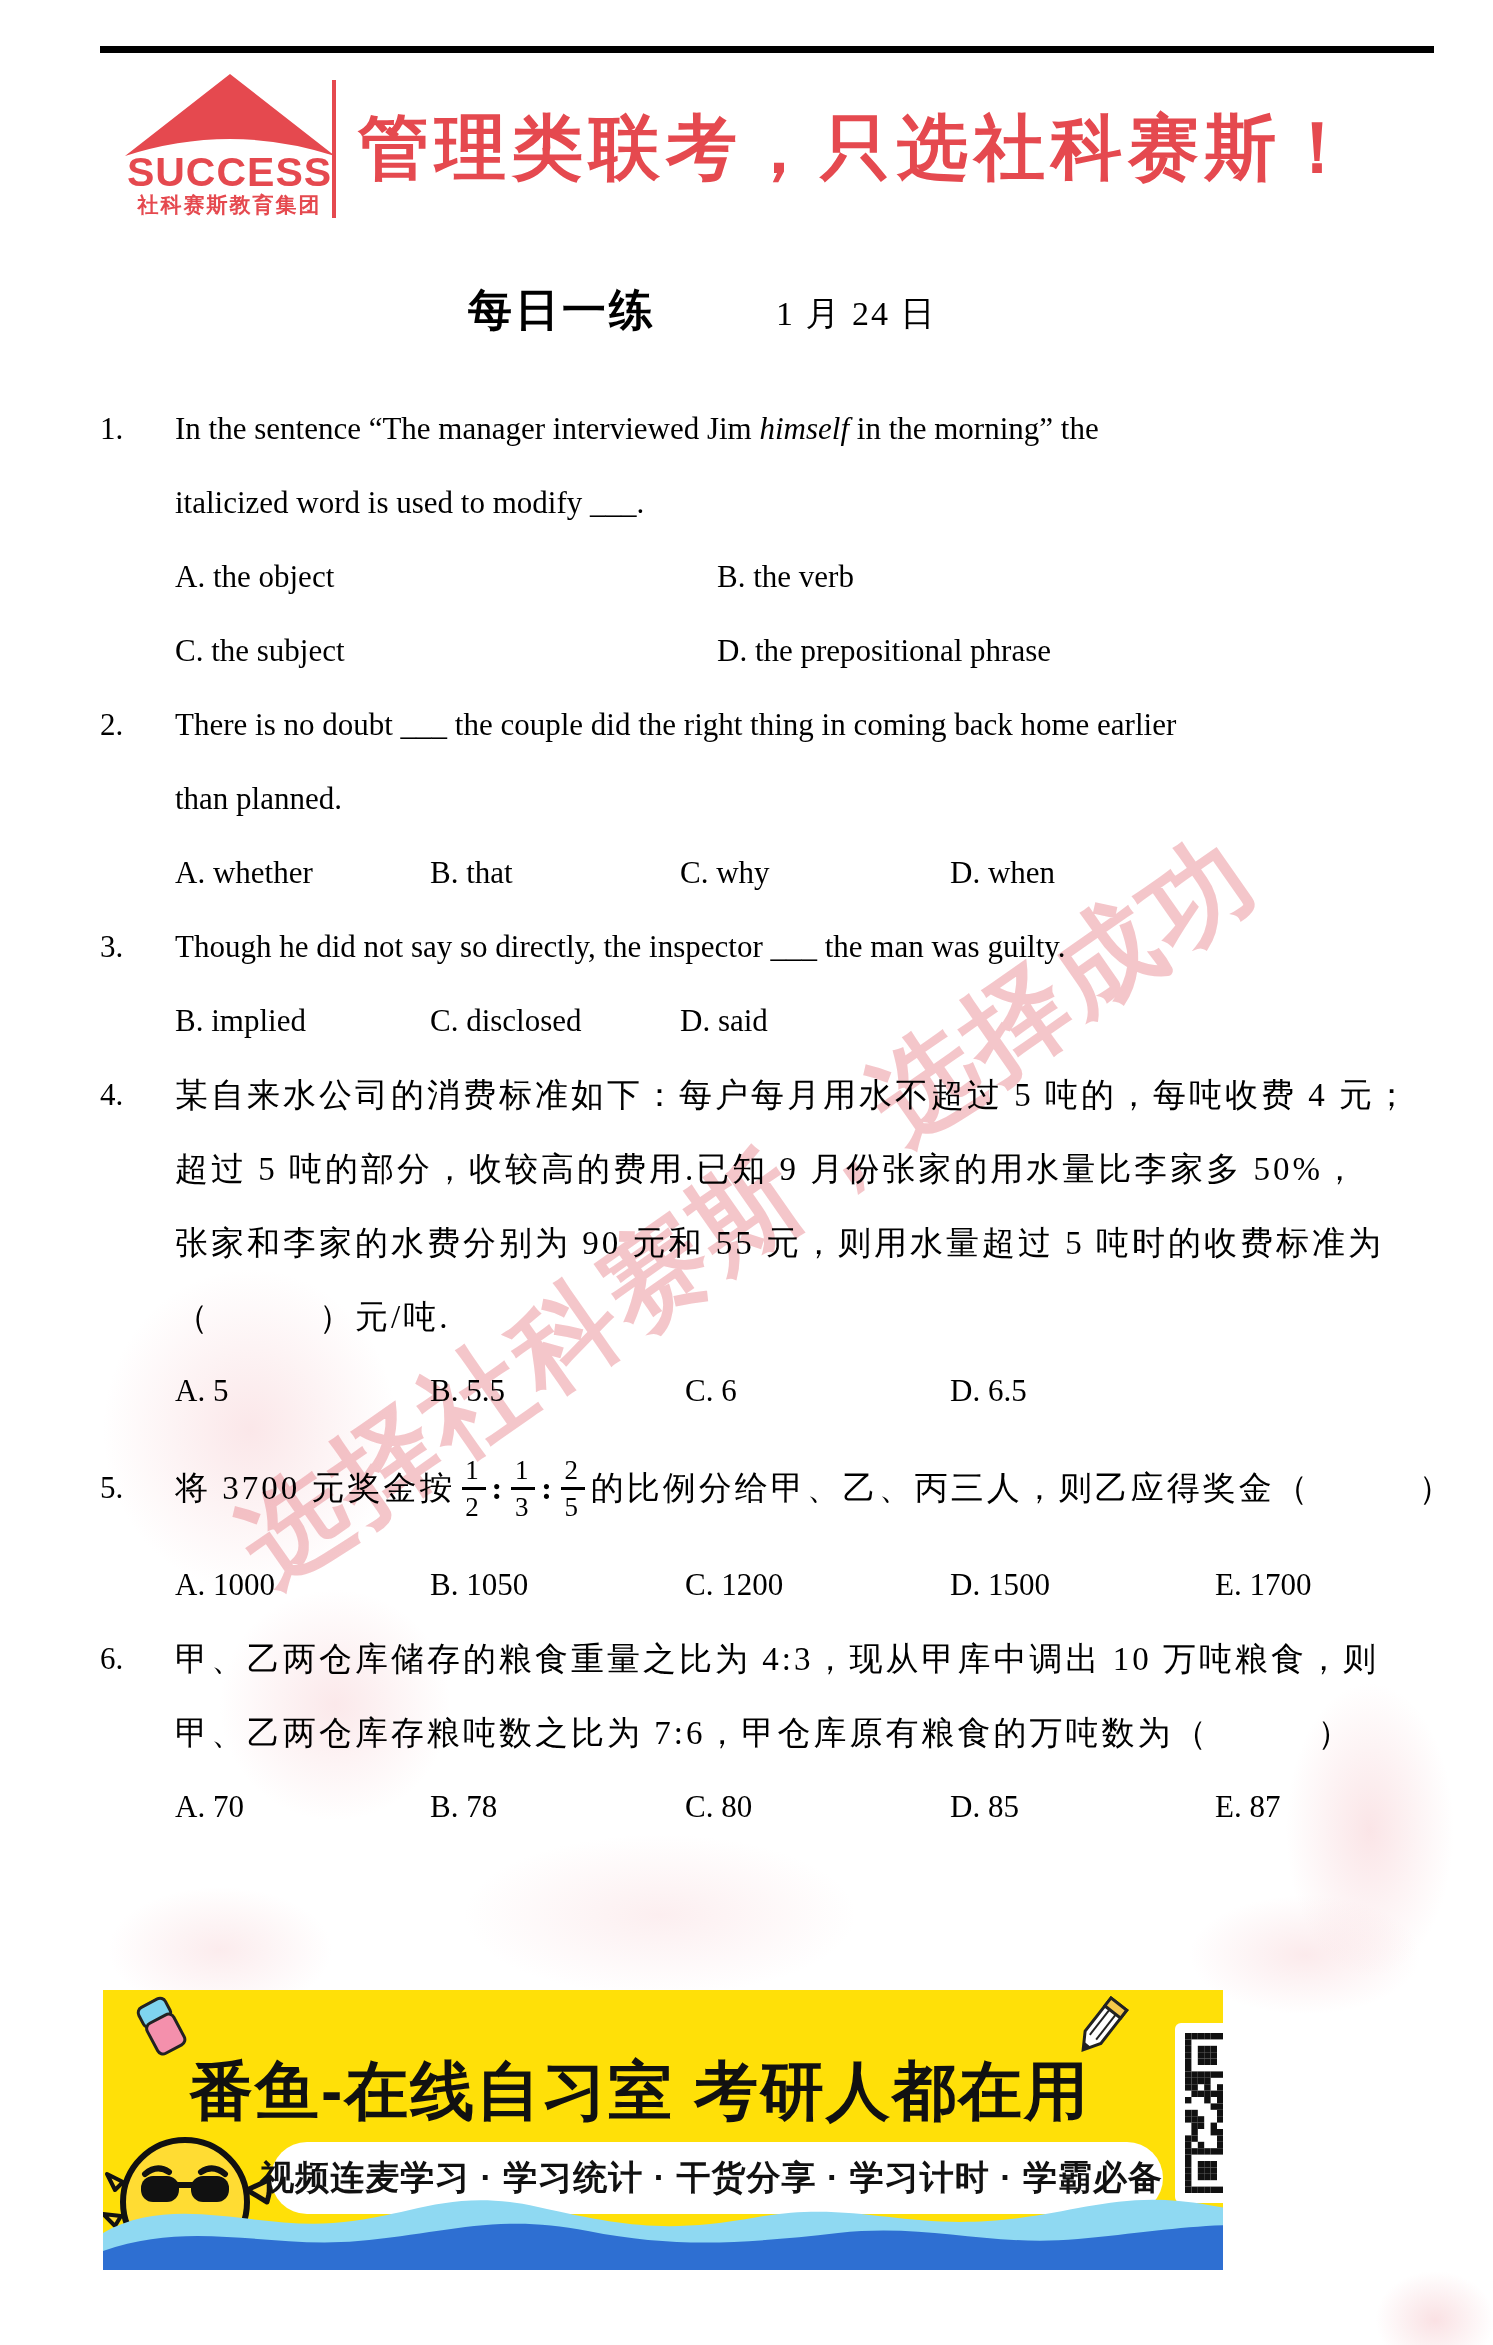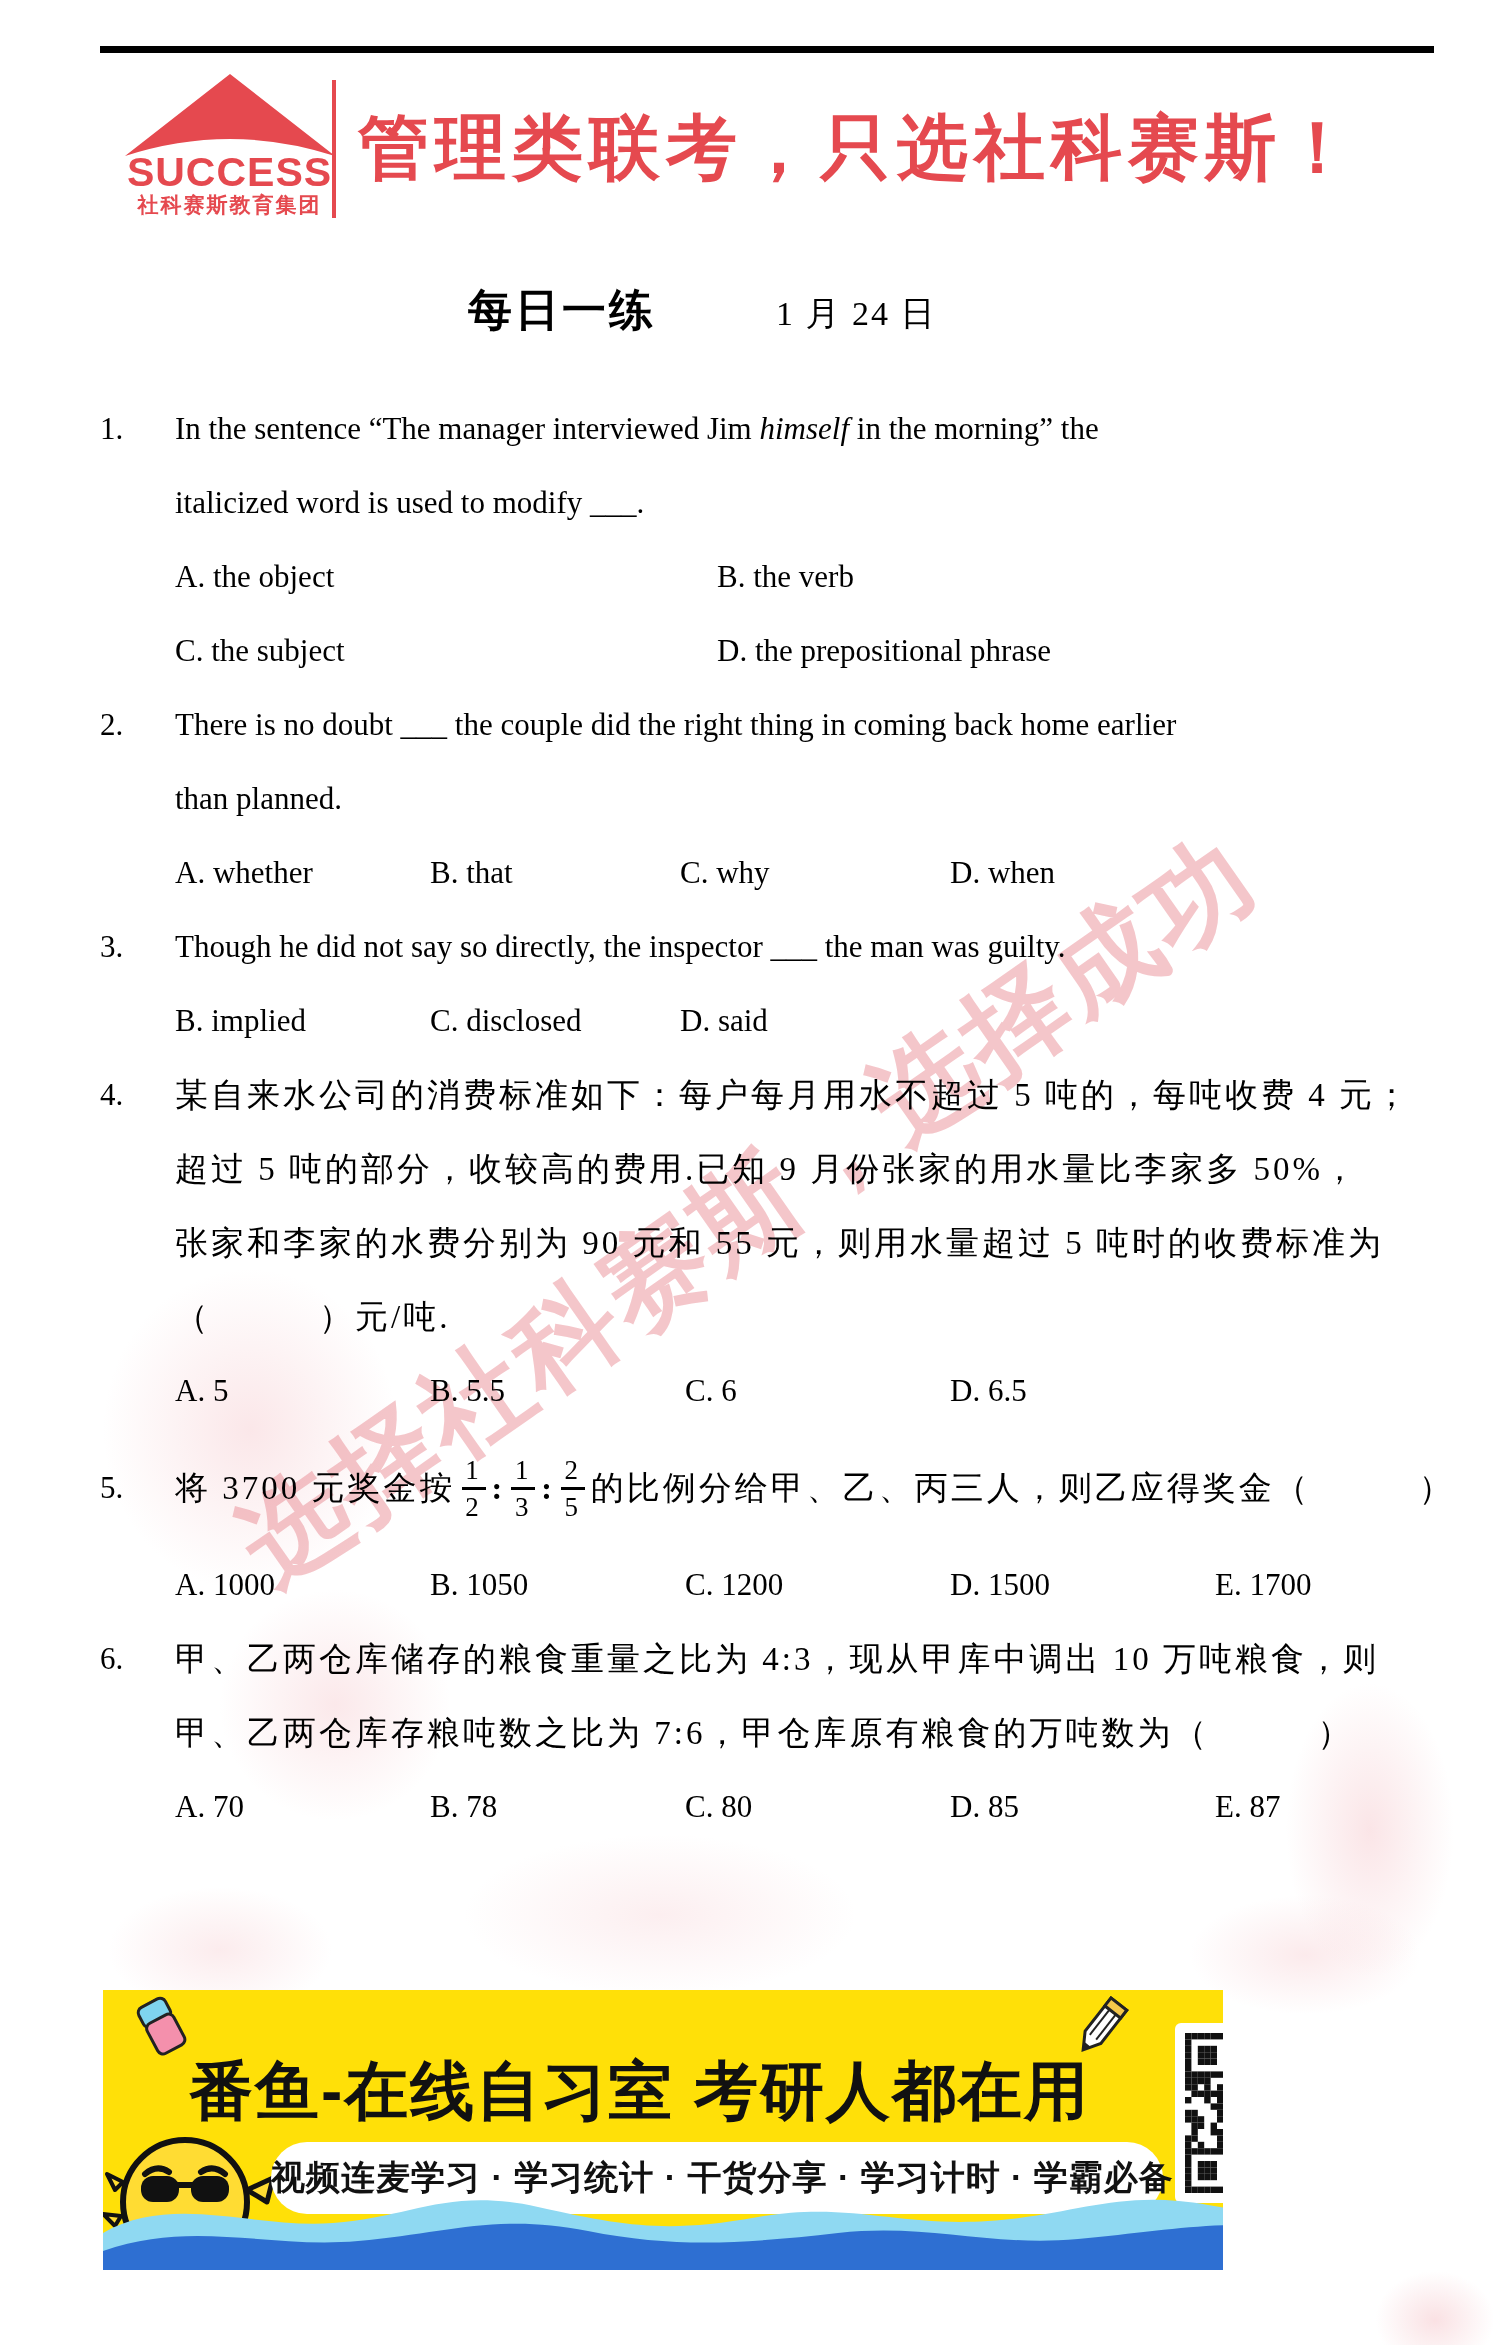--- a/index.html
+++ b/index.html
@@ -57,21 +57,21 @@
 
   
   .banner{position:absolute;left:103px;top:1990px;width:1120px;height:280px;background:#FFE008;overflow:hidden;}
   .banner-headline{position:absolute;left:86px;top:58px;
       font-family:"Liberation Sans","DejaVu Sans",sans-serif;font-weight:bold;
       font-size:64px;letter-spacing:2px;color:#111;white-space:nowrap;}
   .eraser{position:absolute;left:36px;top:8px;transform:rotate(-28deg);}
   .pencil{position:absolute;left:966px;top:2px;transform:rotate(38deg);}
   .fish{position:absolute;left:-6px;top:140px;}
   .pill{position:absolute;left:168px;top:152px;width:892px;height:72px;background:#fff;border-radius:36px;
-        display:flex;align-items:center;justify-content:flex-start;}
+        display:flex;align-items:center;justify-content:flex-end;}
   .pill span{font-family:"Liberation Sans","DejaVu Sans",sans-serif;font-weight:bold;
         font-size:34px;letter-spacing:1px;color:#111;white-space:nowrap;}
   .qr-box{position:absolute;left:1072px;top:33px;width:180px;height:180px;background:#fff;border-radius:6px;}
   #qr-grid{position:absolute;left:10px;top:10px;width:160px;height:160px;}
   .qr-logo{position:absolute;left:66px;top:66px;width:48px;height:48px;background:#FFE008;
            border-radius:10px;display:flex;align-items:center;justify-content:center;}
   .app-label{position:absolute;left:1072px;top:218px;width:180px;text-align:center;
       font-family:"Liberation Sans","DejaVu Sans",sans-serif;font-weight:bold;font-size:36px;color:#111;}
   .waves{position:absolute;left:0;bottom:0;width:1287px;height:95px;}
 </style>

